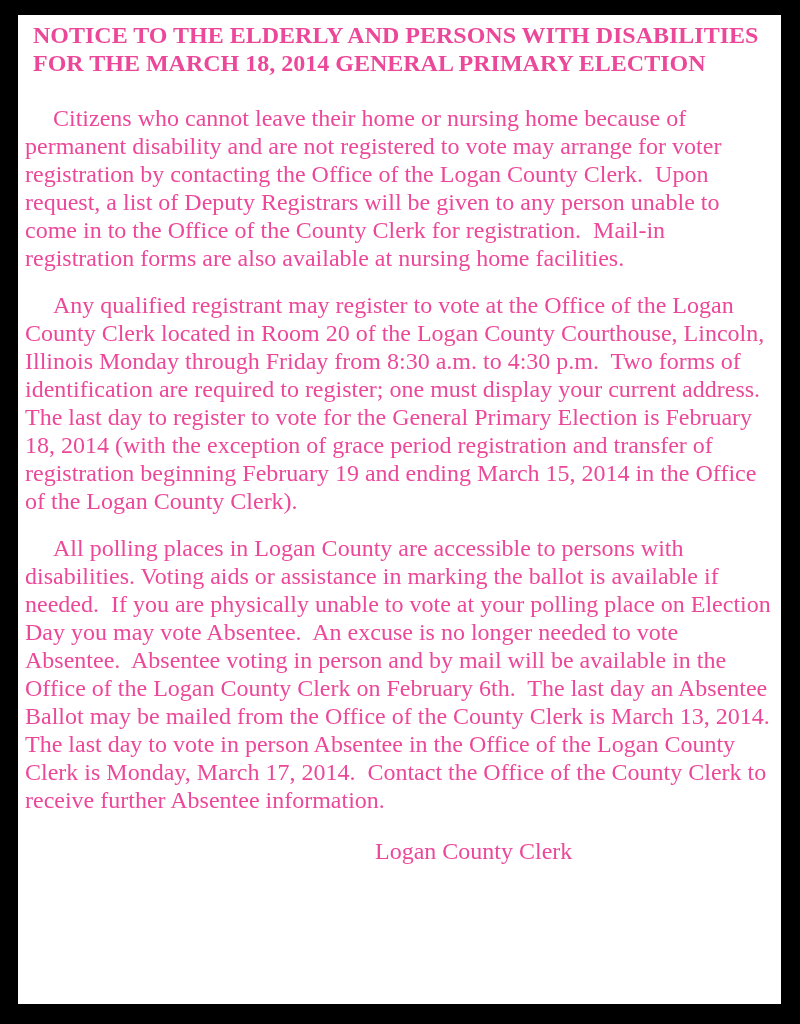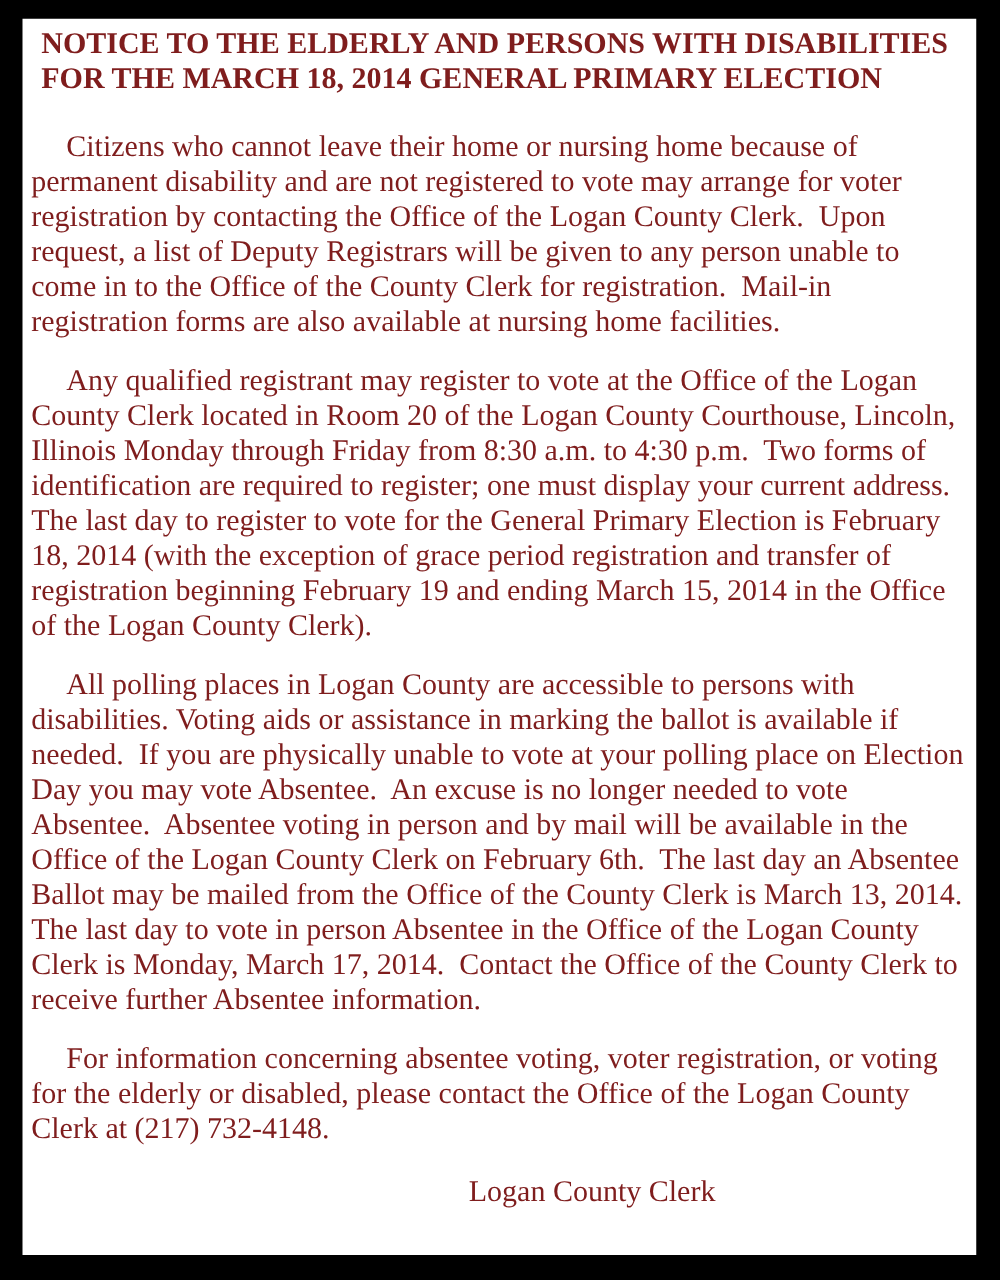--- a/index.html
+++ b/index.html
@@ -19,21 +19,21 @@
     top: 15px;
     width: 763px;
     height: 989px;
     background: #ffffff;
   }
   .content {
     padding: 6px 4px 0 7px;
     font-family: "Liberation Serif", "DejaVu Serif", serif;
     font-size: 24px;
     line-height: 28px;
-    color: #7f1d1d;
+    color: #ec4899;
   }
   .notice-title {
     font-weight: bold;
     font-size: 24px;
     line-height: 28px;
     margin: 0 0 27px 8px;
     white-space: pre-wrap;
   }
   .body-par {
     margin: 0 0 19px 0;
@@ -59,19 +59,18 @@
 <div class="paper">
   <div class="content">
     <div class="notice-title">NOTICE TO THE ELDERLY AND PERSONS WITH DISABILITIES FOR THE MARCH 18, 2014 GENERAL PRIMARY ELECTION</div>
 
     <p class="body-par">Citizens who cannot leave their home or nursing home because of permanent disability and are not registered to vote may arrange for voter registration by contacting the Office of the Logan County Clerk.  Upon request, a list of Deputy Registrars will be given to any person unable to come in to the Office of the County Clerk for registration.  Mail-in registration forms are also available at nursing home facilities.</p>
 
     <p class="body-par">Any qualified registrant may register to vote at the Office of the Logan County Clerk located in Room 20 of the Logan County Courthouse, Lincoln, Illinois Monday through Friday from 8:30 a.m. to 4:30 p.m.  Two forms of identification are required to register; one must display your current address. The last day to register to vote for the General Primary Election is February 18, 2014 (with the exception of grace period registration and transfer of registration beginning February 19 and ending March 15, 2014 in the Office of the Logan County Clerk).</p>
 
     <p class="body-par">All polling places in Logan County are accessible to persons with disabilities. Voting aids or assistance in marking the ballot is available if needed.  If you are physically unable to vote at your polling place on Election Day you may vote Absentee.  An excuse is no longer needed to vote Absentee.  Absentee voting in person and by mail will be available in the Office of the Logan County Clerk on February 6th.  The last day an Absentee Ballot may be mailed from the Office of the County Clerk is March 13, 2014. The last day to vote in person Absentee in the Office of the Logan County Clerk is Monday, March 17, 2014.  Contact the Office of the County Clerk to receive further Absentee information.</p>
 
-    <p class="body-par">For information concerning absentee voting, voter registration, or voting for the elderly or disabled, please contact the Office of the Logan County Clerk at (217) 732-4148.</p>
 
     <div class="signature-block">
       <div class="sig-title">Logan County Clerk</div>
     </div>
   </div>
 </div>
 
 </body></html>

